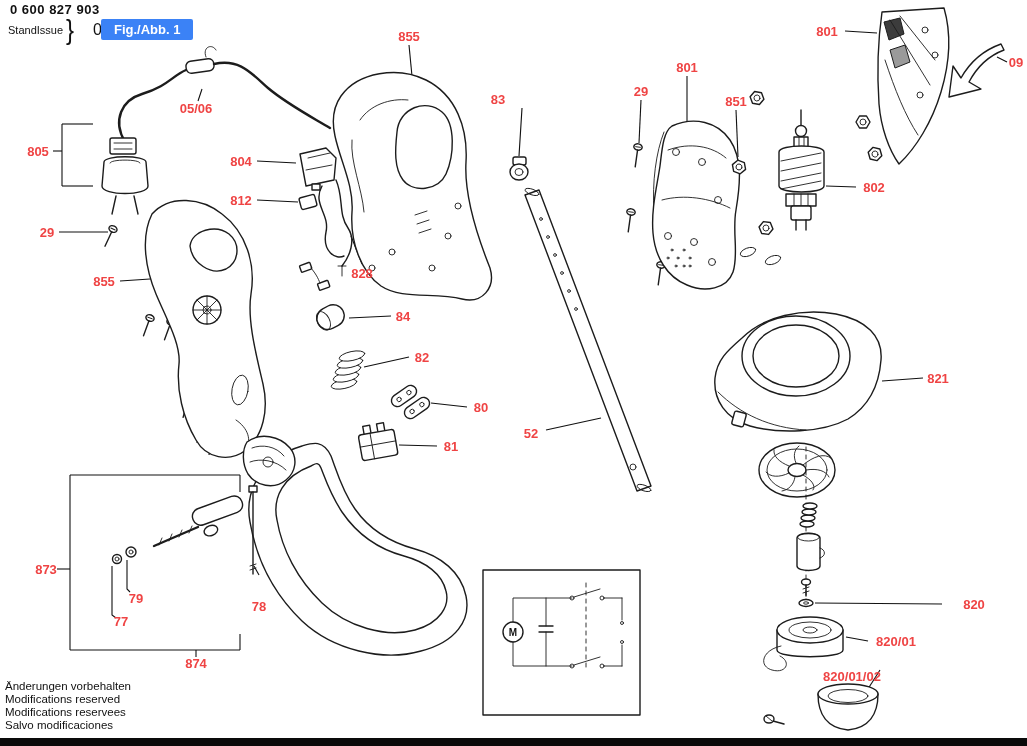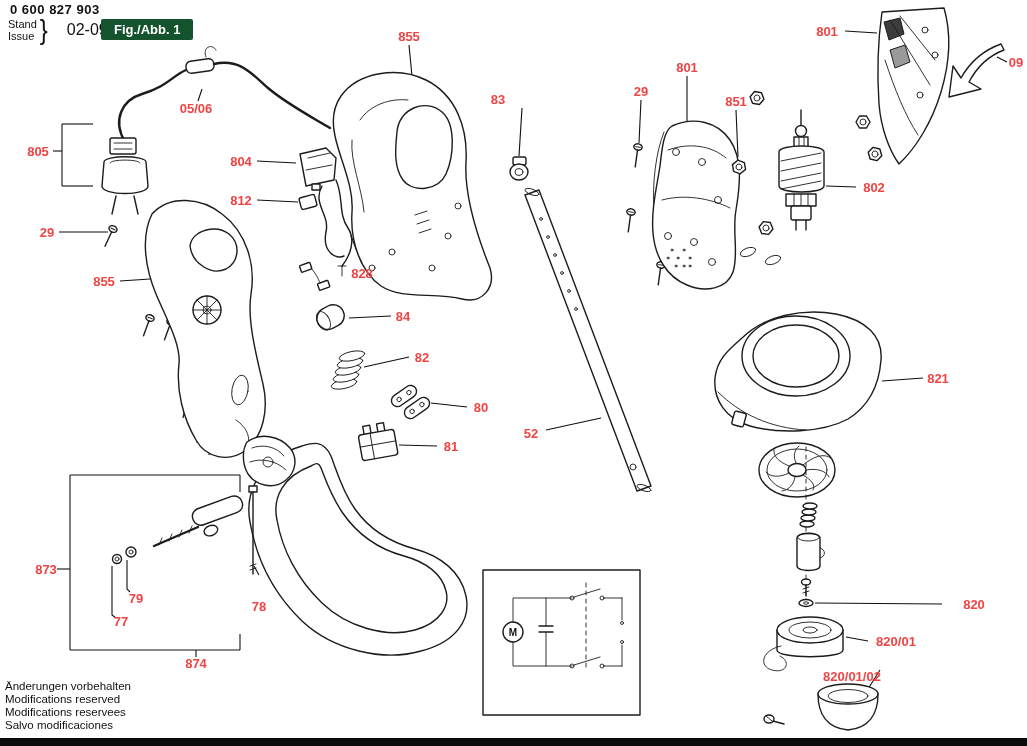--- a/index.html
+++ b/index.html
@@ -13,24 +13,24 @@
   .thick{stroke-width:2.4;}
   .leader{stroke:#111;stroke-width:1.1;fill:none;}
   .dash{stroke-dasharray:4 4;stroke-width:0.9;}
   .dark{fill:#3c3c3c;stroke:#1c1c1c;stroke-width:1;}
   .mid{fill:#9a9a9a;stroke:#1c1c1c;stroke-width:1;}
   
   .callout{position:absolute;transform:translate(-50%,-50%);font-size:13px;font-weight:bold;
            white-space:nowrap;color:#ef4444;}
   .partnum{position:absolute;left:10px;top:2px;font-size:13px;font-weight:bold;letter-spacing:.5px;}
   .standblock{position:absolute;left:8px;top:16px;display:flex;align-items:center;gap:2px;}
-  .standcol{display:flex;flex-direction:column;font-size:11px;line-height:12px;}
+  .standcol{display:flex;flex-direction:row;font-size:11px;line-height:12px;}
   .brace{font-size:24px;font-weight:300;transform:scaleY(1.15);margin:0 1px;}
   .datetxt{font-size:16px;margin-left:16px;}
-  .figbadge{position:absolute;left:101px;top:19px;background:#14532d;color:#fff;font-size:13px;
+  .figbadge{position:absolute;left:101px;top:19px;background:#3b82f6;color:#fff;font-size:13px;
             font-weight:bold;padding:3px 13px;border-radius:2px;}
   .footer{position:absolute;left:5px;top:680px;font-size:11.5px;line-height:13px;}
   .bottombar{position:absolute;left:0;bottom:0;width:1027px;height:8px;background:#0a0a0a;}
   svg text.mlabel{font-family:"Liberation Sans",sans-serif;font-size:10px;font-weight:bold;fill:#111;}
 </style>
 </head>
 <body>
 
 <div id="page">
 

